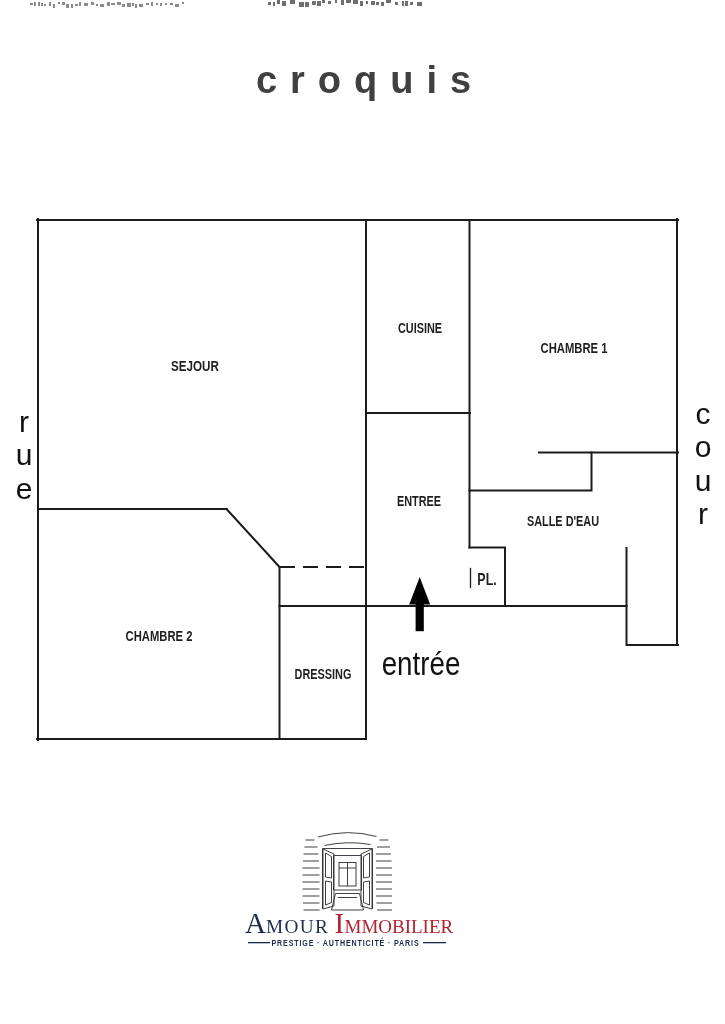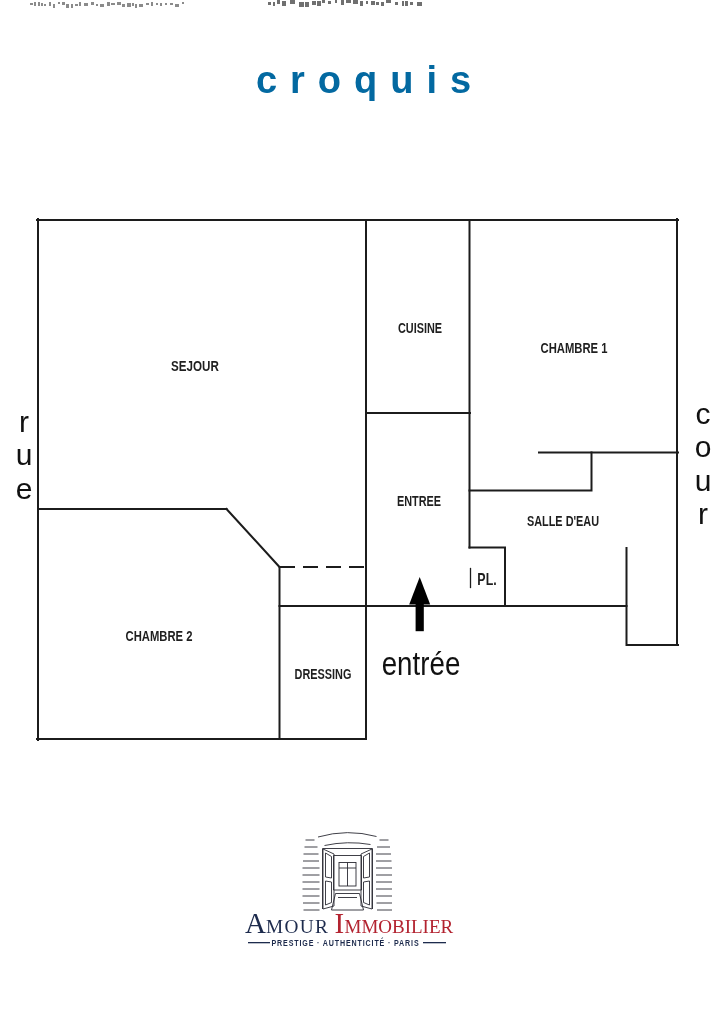--- a/index.html
+++ b/index.html
@@ -76,21 +76,21 @@
         <rect x="381" y="2" width="3" height="4"></rect>
         <rect x="386" y="0" width="5" height="3"></rect>
         <rect x="395" y="2" width="3" height="3"></rect>
         <rect x="402" y="1" width="2" height="5"></rect>
         <rect x="405" y="1" width="3" height="5"></rect>
         <rect x="410" y="2" width="3" height="3"></rect>
         <rect x="417" y="2" width="5" height="4"></rect>
       </g>
     </svg>
 
-  <div style="position:absolute;left:370px;top:80px;transform:translate(-50%,-50%);font-size:38px;font-weight:bold;letter-spacing:13px;color:#0369a1;white-space:nowrap;">croquis</div>
+  <div style="position:absolute;left:370px;top:80px;transform:translate(-50%,-50%);font-size:38px;font-weight:bold;letter-spacing:13px;color:#404040;white-space:nowrap;">croquis</div>
 
   <div class="vtxt" style="left:15px;top:404.5px;line-height:33.5px;text-align:center;width:18px;">r<br>u<br>e</div>
 
   <div class="vtxt" style="left:693px;top:396.5px;line-height:33.5px;text-align:center;width:20px;">c<br>o<br>u<br>r</div>
 
   <svg width="725" height="1024" viewBox="0 0 725 1024">
     <g stroke="#1c1c1c" stroke-width="2" fill="none" stroke-linecap="square">
 
       <g>
           <path d="M37 220 H678"></path>

